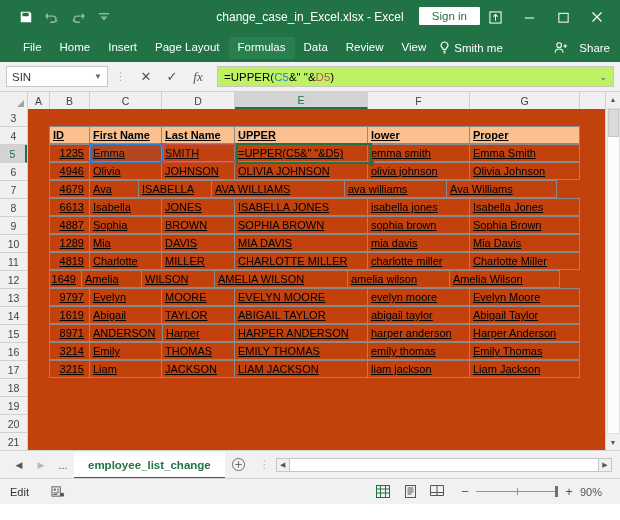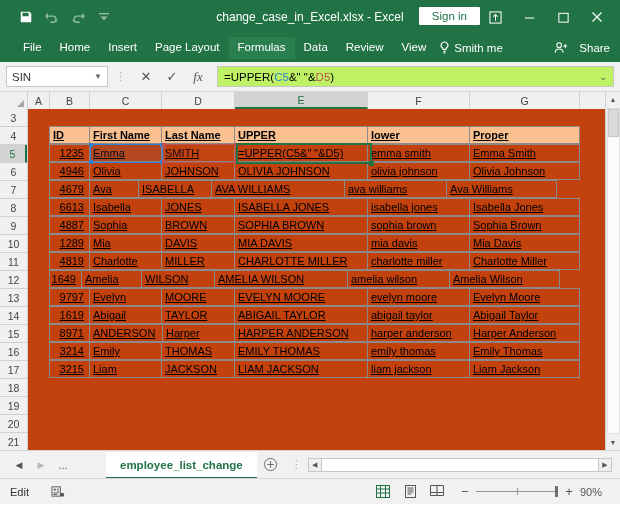--- a/index.html
+++ b/index.html
@@ -136,21 +136,21 @@
   .sheetbar {
     height: 28px; background:#f1f1f1; display:flex; align-items:center;
     border-top:1px solid #d4d4d4; padding-left:8px;
   }
   .nav-arrow { width:22px; height:22px; display:flex; align-items:center; justify-content:center; color:#555; font-size:9px; }
   .nav-arrow.dim { color:#b8b8b8; }
   .ellip { width:22px; display:flex; align-items:center; justify-content:center; color:#555; font-size:11px; }
   .sheettab {
     height:27px; background:#ffffff; display:flex; align-items:center;
     padding:0 14px; font-size:11.5px; color:#217346; font-weight:bold;
-    border-bottom:2px solid #217346; position:relative; top:1px;margin-left:32px;
+    border-bottom:2px solid #217346; position:relative; top:1px;
   }
   .addsheet { width:28px; display:flex; align-items:center; justify-content:center; color:#666; font-size:13px; }
   .hdots { color:#b0b0b0; font-size:11px; margin:0 6px; }
   .hsb { flex:1; display:flex; align-items:center; margin-right:8px; }
   .hsb-arrow { width:14px; height:14px; background:#f0f0f0; border:1px solid #c6c6c6;
     display:flex; align-items:center; justify-content:center; font-size:7px; color:#555; }
   .hsb-track { flex:1; height:14px; background:#ffffff; border-top:1px solid #c6c6c6; border-bottom:1px solid #c6c6c6; }
 
   
   .statusbar {

